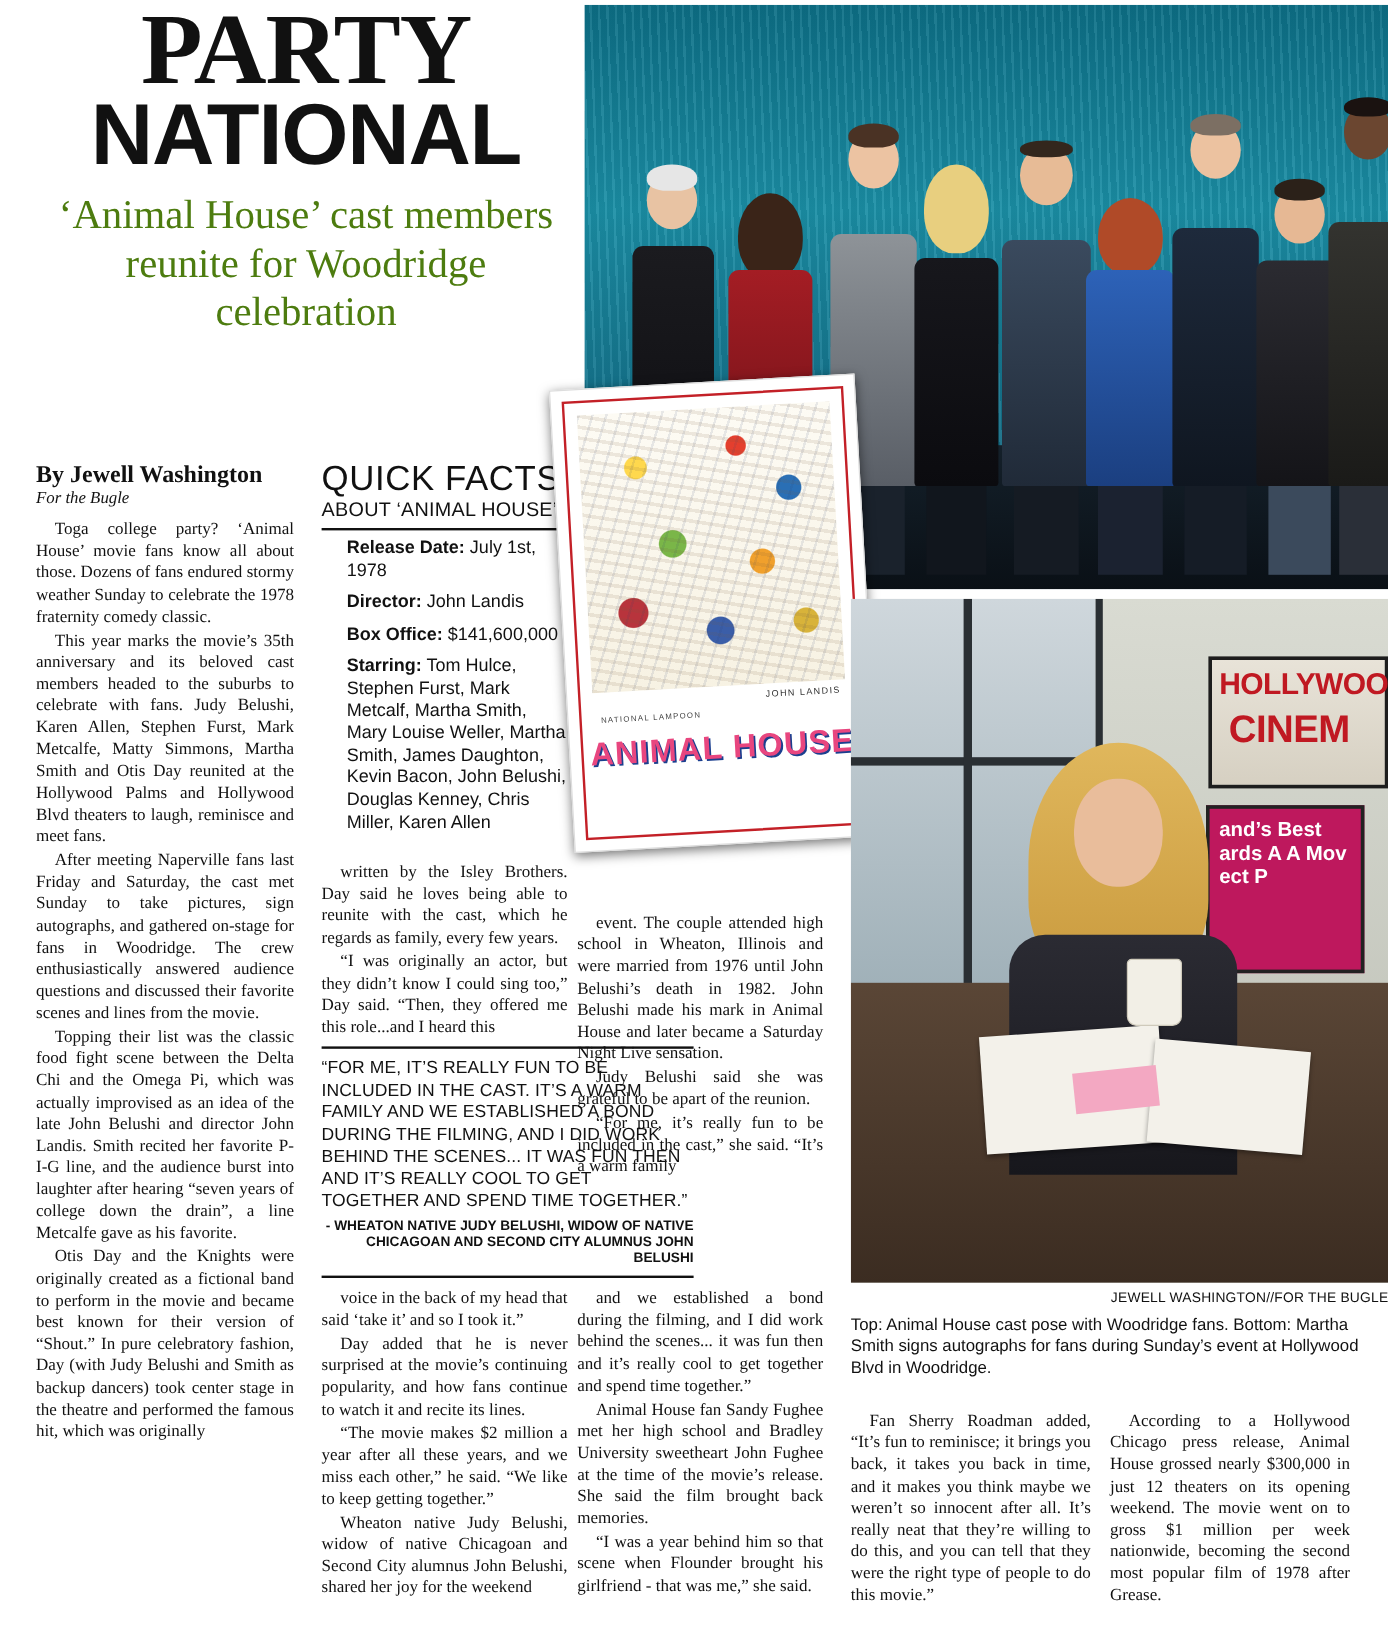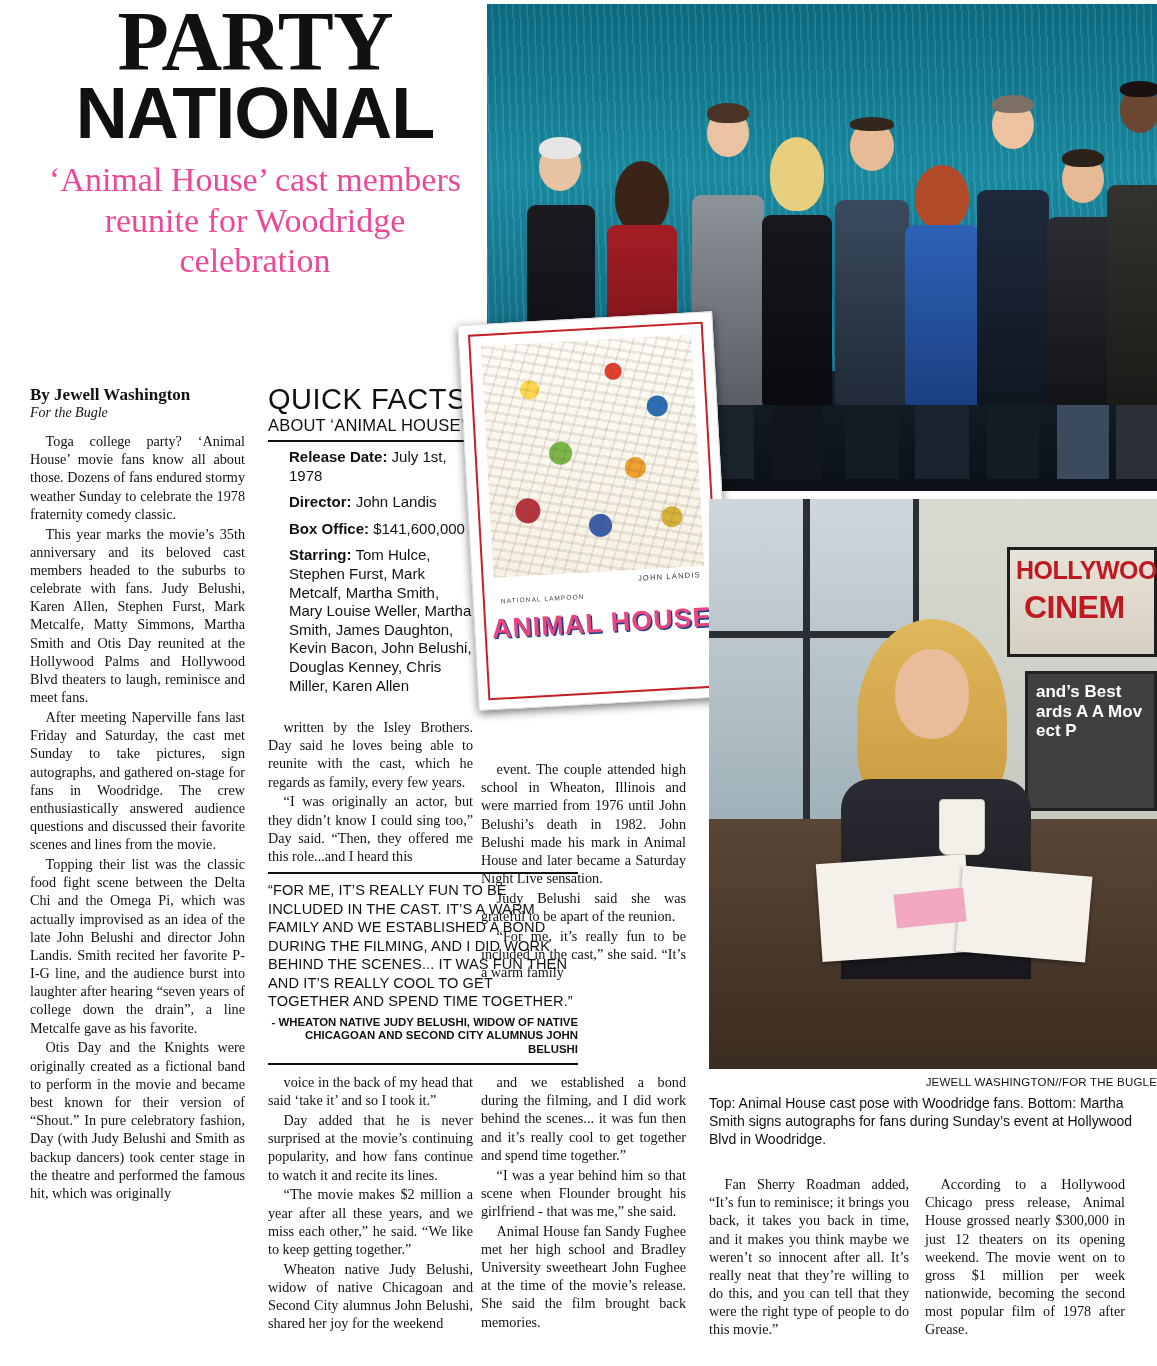--- a/index.html
+++ b/index.html
@@ -31,26 +31,26 @@
     line-height:0.92;
     letter-spacing:-1px;
     color:#111;
     margin-top:2px;
   }
   .subhead {
     font-family:"Liberation Serif", serif;
     font-size:34px;
     line-height:1.18;
     margin-top:14px;
-    color:#ec4899;
+    color:#4d7c0f;
   }
 
   
   .byline { position:absolute; left:30px; top:385px; width:215px; }
-  .byline .b1 { font-size:17px; font-weight:bold; font-family:"Liberation Serif",serif; }
+  .byline .b1 { font-size:20px; font-weight:bold; font-family:"Liberation Serif",serif; }
   .byline .b2 { font-size:14px; font-style:italic; font-family:"Liberation Serif",serif; }
 
   
   .col { position:absolute; font-family:"Liberation Serif", serif; font-size:14.2px; line-height:1.28; text-align:justify; }
   .col p { margin:0 0 0.12em 0; text-indent:1.1em; }
   .col p.first { text-indent:1.1em; }
 
   #col1 { left:30px; top:432px; width:215px; }
   #col2 { left:268px; top:718px; width:205px; }
   #col3 { left:268px; top:1073px; width:205px; }
@@ -231,22 +231,22 @@
   }
   .p2-sign .l1 {
     font-family:"Liberation Sans", sans-serif; font-weight:bold;
     font-size:25px; color:#c01922; margin:6px 0 0 6px; letter-spacing:-0.5px;
   }
   .p2-sign .l2 {
     font-family:"Liberation Sans", sans-serif; font-weight:bold;
     font-size:32px; color:#c01922; margin:4px 0 0 14px; letter-spacing:-0.5px;
   }
   .p2-poster {
-    position:absolute; right:0; top:172px; width:132px; height:140px;
-    background:#404040; border:3px solid #222;
+    position:absolute; right:20px; top:172px; width:132px; height:140px;
+    background:#be185d; border:3px solid #222;
   }
   .p2-poster .t {
     font-family:"Liberation Sans", sans-serif; font-weight:bold; color:#fff;
     font-size:17px; line-height:1.15; margin:8px 0 0 8px;
   }
   .p2-table {
     position:absolute; left:0; right:0; bottom:0; height:250px;
     background:linear-gradient(180deg,#5a4636,#3b2c21);
   }
   .p2-paper {
@@ -335,22 +335,22 @@
   </div>
 
   <div class="col" id="col4">
     <p>event. The couple attended high school in Wheaton, Illinois and were married from 1976 until John Belushi’s death in 1982. John Belushi made his mark in Animal House and later became a Saturday Night Live sensation.</p>
     <p>Judy Belushi said she was grateful to be apart of the reunion.</p>
     <p>“For me, it’s really fun to be included in the cast,” she said. “It’s a warm family</p>
   </div>
 
   <div class="col" id="col5">
     <p>and we established a bond during the filming, and I did work behind the scenes... it was fun then and it’s really cool to get together and spend time together.”</p>
+    <p>Animal House fan Sandy Fughee met her high school and Bradley University sweetheart John Fughee at the time of the movie’s release. She said the film brought back memories.</p>
     <p>“I was a year behind him so that scene when Flounder brought his girlfriend - that was me,” she said.</p>
-    <p>Animal House fan Sandy Fughee met her high school and Bradley University sweetheart John Fughee at the time of the movie’s release. She said the film brought back memories.</p>
   </div>
 
   <div class="col" id="col6">
     <p>Fan Sherry Roadman added, “It’s fun to reminisce; it brings you back, it takes you back in time, and it makes you think maybe we weren’t so innocent after all. It’s really neat that they’re willing to do this, and you can tell that they were the right type of people to do this movie.”</p>
   </div>
 
   <div class="col" id="col7">
     <p>According to a Hollywood Chicago press release, Animal House grossed nearly $300,000 in just 12 theaters on its opening weekend. The movie went on to gross $1 million per week nationwide, becoming the second most popular film of 1978 after Grease.</p>
   </div>
 

